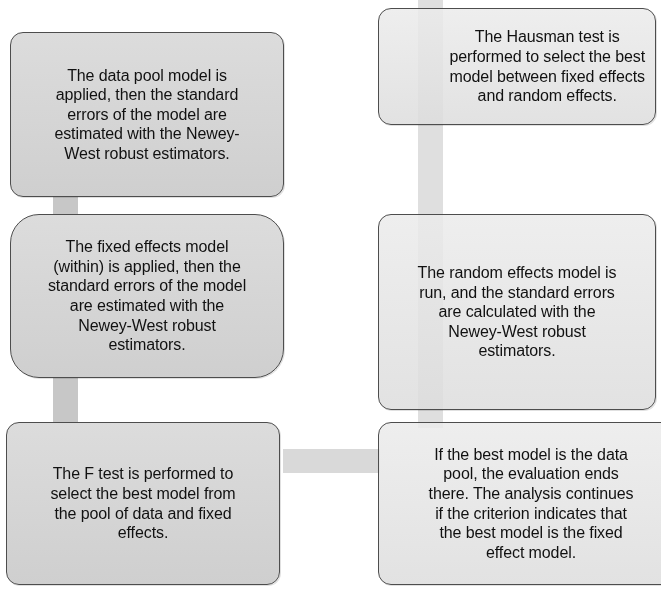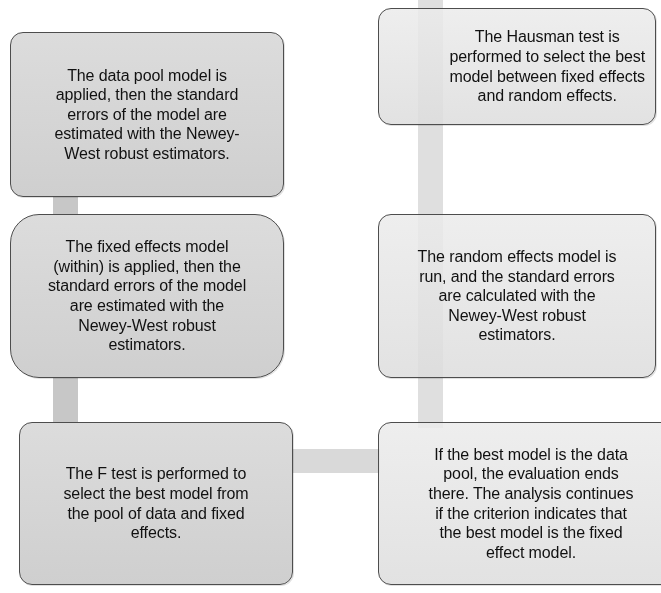--- a/index.html
+++ b/index.html
@@ -49,23 +49,23 @@
   }
   .box.left-style {
     background: linear-gradient(var(--left-box-fill-top, #dcdcdc), var(--left-box-fill-bottom, #cfcfcf));
   }
   
   .box.right-style {
     background: linear-gradient(rgba(235,235,235,0.85), rgba(221,221,221,0.85));
   }
   .pos-l1 { left: 10px;  top: 8px;   width: 274px; height: 165px; margin-top: 24px; }
   .pos-l2 { left: 10px;  top: 214px; width: 274px; height: 164px; border-radius: 29px; }
-  .pos-l3 { left: 19px;  top: 422px; width: 274px; height: 163px; }
+  .pos-l3 { left: 6px;  top: 422px; width: 274px; height: 163px; }
   .pos-r1 { left: 378px; top: 8px;   width: 278px; height: 117px; justify-content: flex-end; }
-  .pos-r2 { left: 378px; top: 214px; width: 278px; height: 164px; }
+  .pos-r2 { left: 378px; top: 214px; width: 278px; height: 196px; }
   .pos-r3 { left: 378px; top: 422px; width: 306px; height: 163px; }
   .box-text {
     white-space: pre-line;
     text-align: center;
     font-size: 16px;
     line-height: 1.22;
     color: var(--text, #111111);
     padding: 4px 10px;
     letter-spacing: -0.1px;
   }

